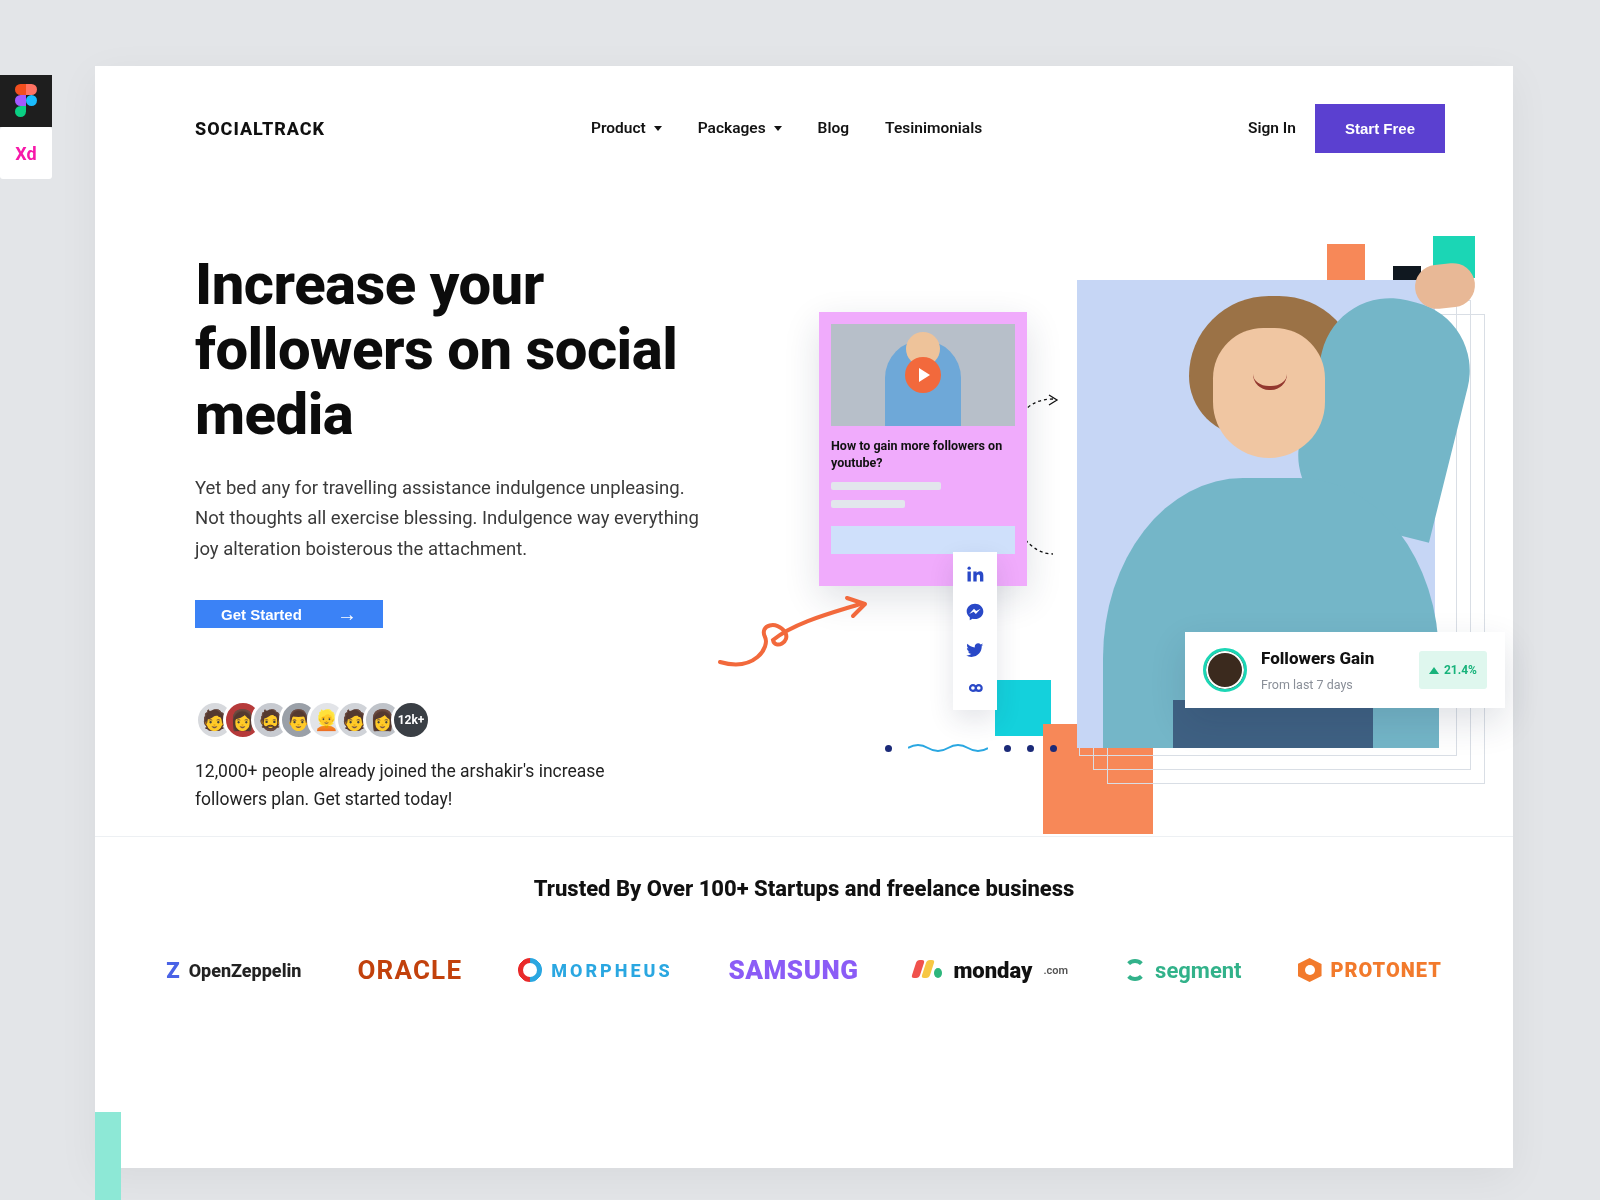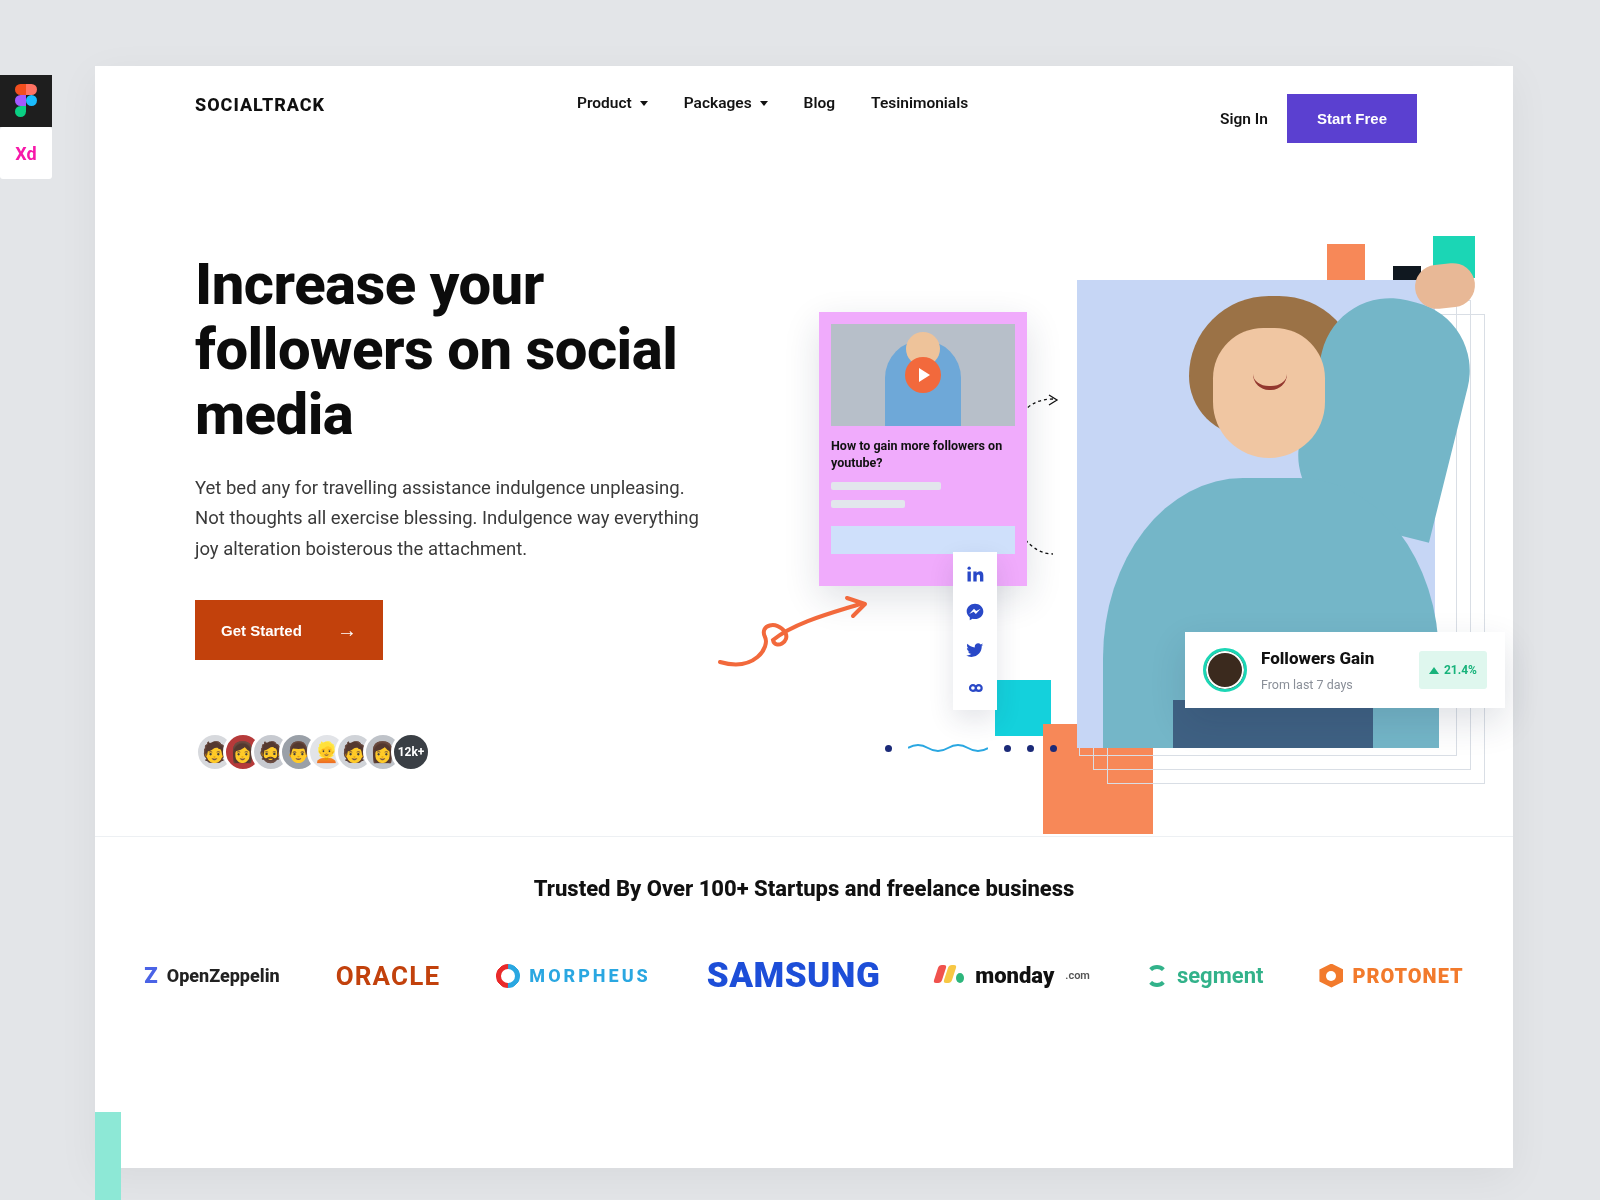--- a/index.html
+++ b/index.html
@@ -24,38 +24,38 @@
   .page {
     position:absolute;
     top:66px; left:95px;
     width:1418px; height:1102px;
     background:#ffffff;
     box-shadow: 0 10px 40px rgba(0,0,0,0.05);
   }
 
   
   .header {
-    display:flex; align-items:flex-start; justify-content:space-between;
-    padding: 28px 96px 0 100px;
+    display:flex; align-items:center; justify-content:space-between;
+    padding: 28px 68px 0 100px;
     height: 96px;
   }
   .brand { font-weight:800; letter-spacing:1px; font-size:18px; color:#101010; }
   .nav { display:flex; gap:36px; align-items:center; }
   .nav-item { display:flex; align-items:center; gap:8px; font-size:15.5px; font-weight:600; color:#131313; cursor:pointer; }
   .chev { width:0; height:0; border-left:4.5px solid transparent; border-right:4.5px solid transparent; border-top:5px solid #131313; }
   .header-actions { display:flex; align-items:center; gap:19px; }
   .signin { font-size:15.5px; font-weight:600; color:#131313; cursor:pointer; }
   .cta-primary { background:#5B40D0; color:#fff; border:none; padding:16px 30px; font-size:15px; font-weight:600; cursor:pointer; }
 
   
   .hero { display:flex; padding: 90px 0 0 100px; }
   .hero-left { width: 590px; }
   .headline { font-size:58px; line-height:1.12; font-weight:800; color:#0c0c0c; letter-spacing:-0.5px; }
   .subhead { margin-top:26px; font-size:18.5px; line-height:1.65; color:#3a3a3a; max-width:520px; }
-  .cta-secondary { margin-top:36px; background:#c2410c; color:#fff; border:none; padding:20px 26px; width:188px; font-size:15px; font-weight:600; cursor:pointer; display:flex; justify-content:space-between; align-items:center; }
+  .cta-secondary { margin-top:36px; background:#3b82f6; color:#fff; border:none; padding:4px 26px; width:188px; font-size:15px; font-weight:600; cursor:pointer; display:flex; justify-content:space-between; align-items:center; }
   .arrow-right { font-size:20px; line-height:1; }
 
   .avatars { margin-top:72px; display:flex; align-items:center; }
   .avatar { width:40px; height:40px; border-radius:50%; border:3px solid #fff; margin-left:-12px; background:#cfd3d8; display:flex; align-items:center; justify-content:center; font-size:20px; }
   .avatar:first-child { margin-left:0; }
   .avatar.count { background:#3a3f45; color:#fff; font-size:12px; font-weight:700; }
   .social-proof { margin-top:18px; font-size:17.5px; color:#222; line-height:1.55; max-width:430px; }
 
   
   .hero-right { position:relative; flex:1; height:620px; }
@@ -121,21 +121,21 @@
   .divider { position:absolute; top:770px; left:0; right:0; height:1px; background:#edf0f3; }
   .trusted { position:absolute; top:810px; left:0; right:0; text-align:center; }
   .trusted-title { font-size:22px; font-weight:800; color:#111; }
   .logo-row { margin-top:54px; display:flex; justify-content:center; gap:56px; align-items:center; flex-wrap:nowrap; }
   .logo { display:flex; align-items:center; gap:9px; font-weight:800; }
   .logo.open { color:#222; font-size:18px; }
   .logo.open .z { color:#4a63e6; font-size:22px; font-weight:900; }
   .logo.oracle { color:#c2410c; font-size:26px; letter-spacing:1.2px; font-weight:700;}
   .logo.morpheus { color:#2aa7e1; font-size:18px; letter-spacing:3px; font-weight:800;}
   .logo.morpheus .m { width:24px;height:24px;border-radius:50%;background:#fff;border:5px solid #e92a2a; border-top-color:#2aa7e1; border-right-color:#2aa7e1; transform:rotate(45deg);}
-  .logo.samsung { color:#1d4ed8; font-size:35px; font-weight:900; letter-spacing:0.5px;}
+  .logo.samsung { color:#8b5cf6; font-size:26px; font-weight:900; letter-spacing:0.5px;}
   .logo.monday { color:#111; font-size:22px; font-weight:900; }
   .logo.monday .bars span{display:inline-block;width:8px;height:18px;border-radius:3px;margin-right:2px;transform:skewX(-18deg);}
   .logo.monday .com { font-size:11px; font-weight:600; color:#555; margin-left:2px;}
   .logo.segment { color:#32b28a; font-size:22px; font-weight:700; }
   .logo.segment .s { width:22px;height:22px;border:4px solid #32b28a;border-left-color:transparent;border-right-color:transparent;border-radius:50%;}
   .logo.protonet { color:#f27a2c; font-size:20px; font-weight:900; letter-spacing:1px;}
   .logo.protonet .hex { width:24px;height:24px;background:#f27a2c; clip-path: polygon(50% 0,100% 25%,100% 75%,50% 100%,0 75%,0 25%); position:relative;}
   .logo.protonet .hex::after{content:"";position:absolute;inset:7px;background:#fff;border-radius:50%;}
 </style>
 </head>
@@ -194,20 +194,21 @@
       <div class="avatars">
         <div class="avatar" style="background:#d7d9dd;">🧑</div>
         <div class="avatar" style="background:#b63a3a;">👩</div>
         <div class="avatar" style="background:#c7cad0;">🧔</div>
         <div class="avatar" style="background:#9aa0a8;">👨</div>
         <div class="avatar" style="background:#e2e4e8;">👱</div>
         <div class="avatar" style="background:#d0d3d8;">🧑</div>
         <div class="avatar" style="background:#bfc3c9;">👩</div>
         <div class="avatar count">12k+</div>
       </div>
+      <p class="social-proof">12,000+ people already joined the arshakir's increase followers plan. Get started today!</p>
     </div>
 
     <div class="hero-right">
 
       <div class="deco sq-teal"></div>
       <div class="deco sq-dark"></div>
       <div class="deco sq-orange-sm"></div>
       <div class="deco sq-cyan"></div>
       <div class="deco sq-orange-lg"></div>
 

